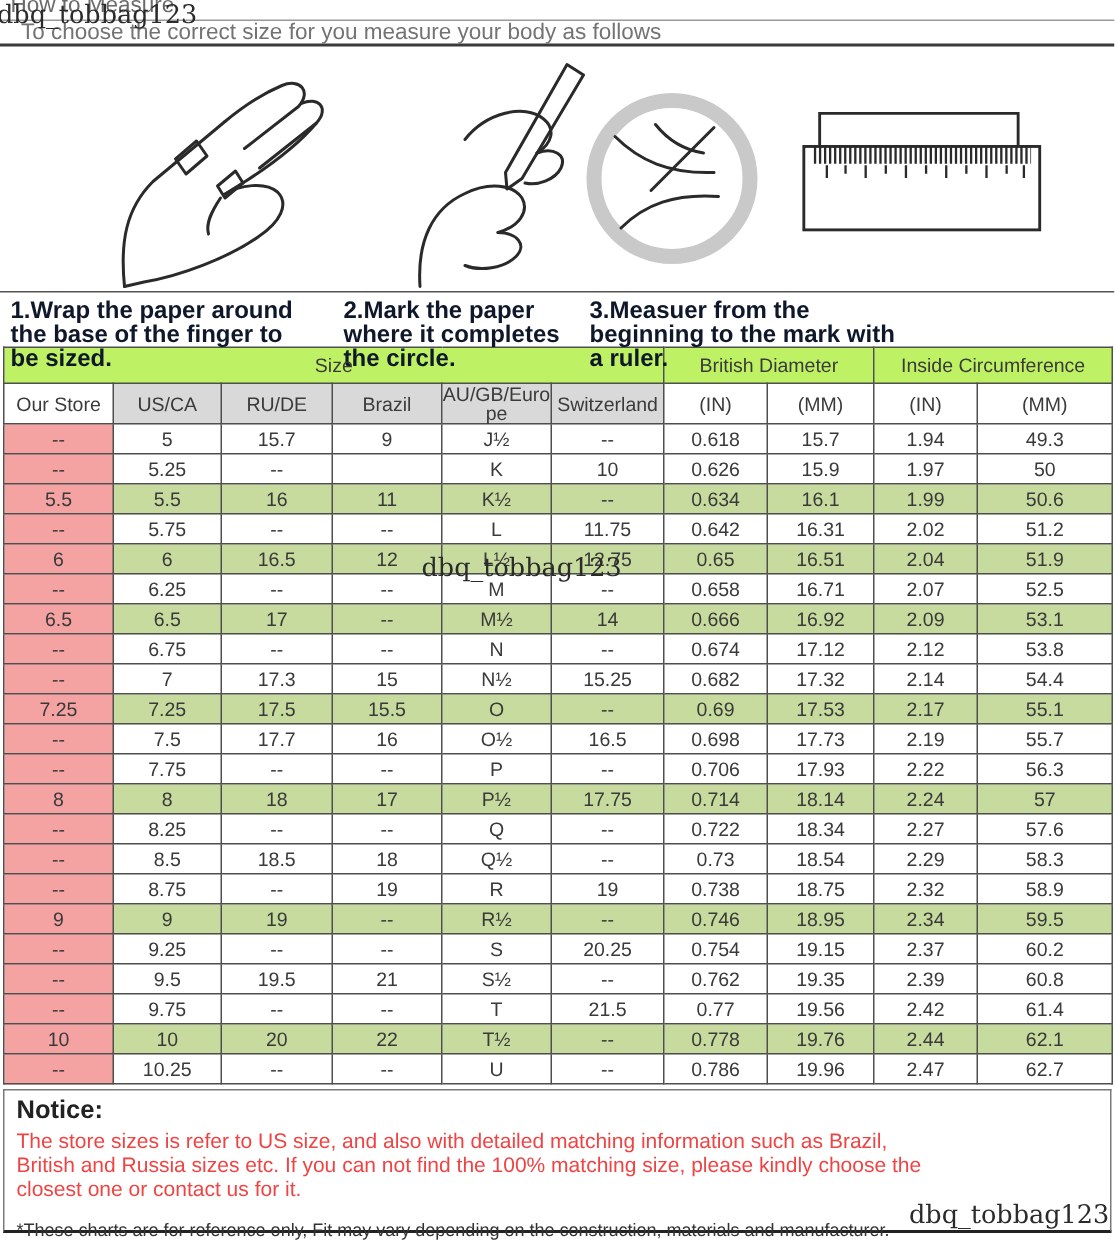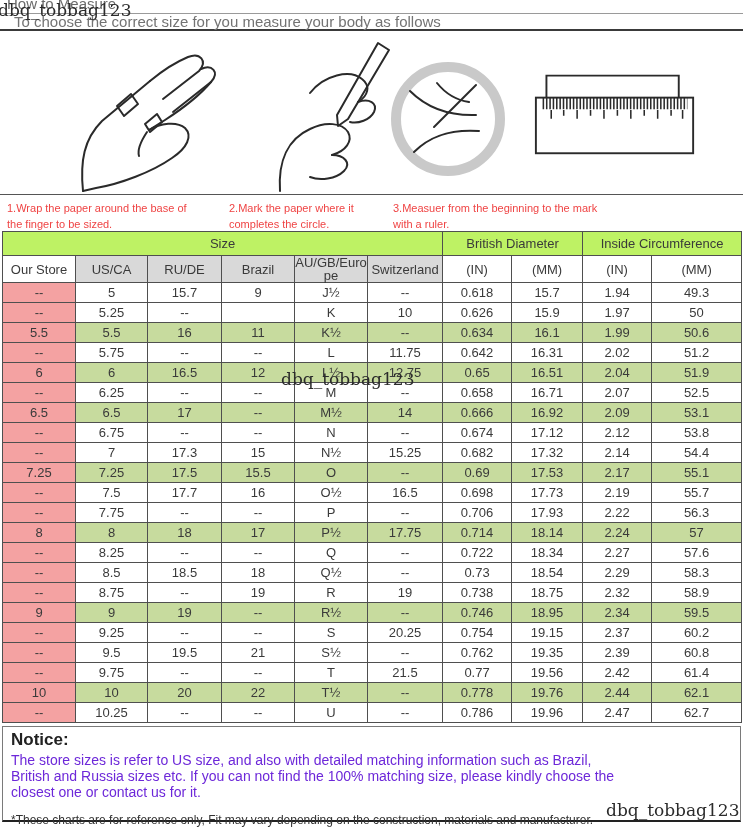--- a/index.html
+++ b/index.html
@@ -10,39 +10,39 @@
     font-family:"Liberation Sans", sans-serif; color:#3b3b3b;
   }
   
   .title-bar { position:relative; height:14px; border-bottom:1px solid #9a9a9a; }
   .title-text { position:absolute; top:-5px; left:7px; font-size:15px; color:#6a6a6a; white-space:nowrap; }
   .subtitle-bar { height:17px; border-bottom:2px solid #3a3a3a; padding-left:14px; font-size:15px; color:#737373; line-height:15px; }
   
   .illustrations { display:flex; height:164px; border-bottom:1px solid #555; }
   .illustrations svg { display:block; height:163px; }
   
-  .instructions { display:flex; padding:5px 0 5px 7px; font-size:11px; line-height:16px; color:#ef4444; height:36px; }
+  .instructions { display:flex; padding:5px 0 5px 7px; font-size:16px; line-height:16px; color:#0f172a; height:36px;font-weight:bold; }
   .instr-1 { width:192px; }
   .instr-2 { width:150px; margin-left:30px; }
   .instr-3 { width:210px; margin-left:14px; }
   
   table { margin-left:2px; width:739px; border-collapse:collapse; table-layout:fixed; font-size:13px; color:#3a3a3a; }
   th, td { border:1px solid #4f4f4f; text-align:center; vertical-align:middle; padding:0; font-weight:normal; }
   thead tr.group th { height:24px; background:#bef264; }
   thead tr.cols th { height:27px; line-height:13px; white-space:pre-line; background:#fff; }
   thead tr.cols th.gray { background:var(--gray,#d9d9d9); }
   tbody td { height:19px; line-height:19px; background:#fff; }
   td.store, th.store { background:var(--pink,#f4a2a2); }
   tr.hl td { background:var(--green,#c7db9e); }
   tr.hl td.store { background:var(--pink,#f4a2a2); }
   
   .notice-box { position:relative; margin:3px 2px 13px 2px; height:96px;
     border:1px solid #7a7a7a; border-bottom:2px solid #222; padding:3px 8px 0 8px; }
   .notice-title { font-size:17px; font-weight:bold; color:#222; }
-  .notice-body { font-size:14px; line-height:16px; color:#6d28d9; width:606px; margin-top:2px; }
+  .notice-body { font-size:14px; line-height:16px; color:#ef4444; width:606px; margin-top:2px; }
   .notice-foot { font-size:12px; color:#333; margin-top:13px; }
   
   .wm { position:absolute; font-family:"DejaVu Serif", serif; font-size:17px; color:#2b2b2b; white-space:nowrap; z-index:5; }
   .wm-top { top:0px; left:-2px; }
   .wm-mid { top:369px; left:281px; }
   .wm-bot { top:800px; left:606px; }
 </style>
 </head>
 <body>
 

